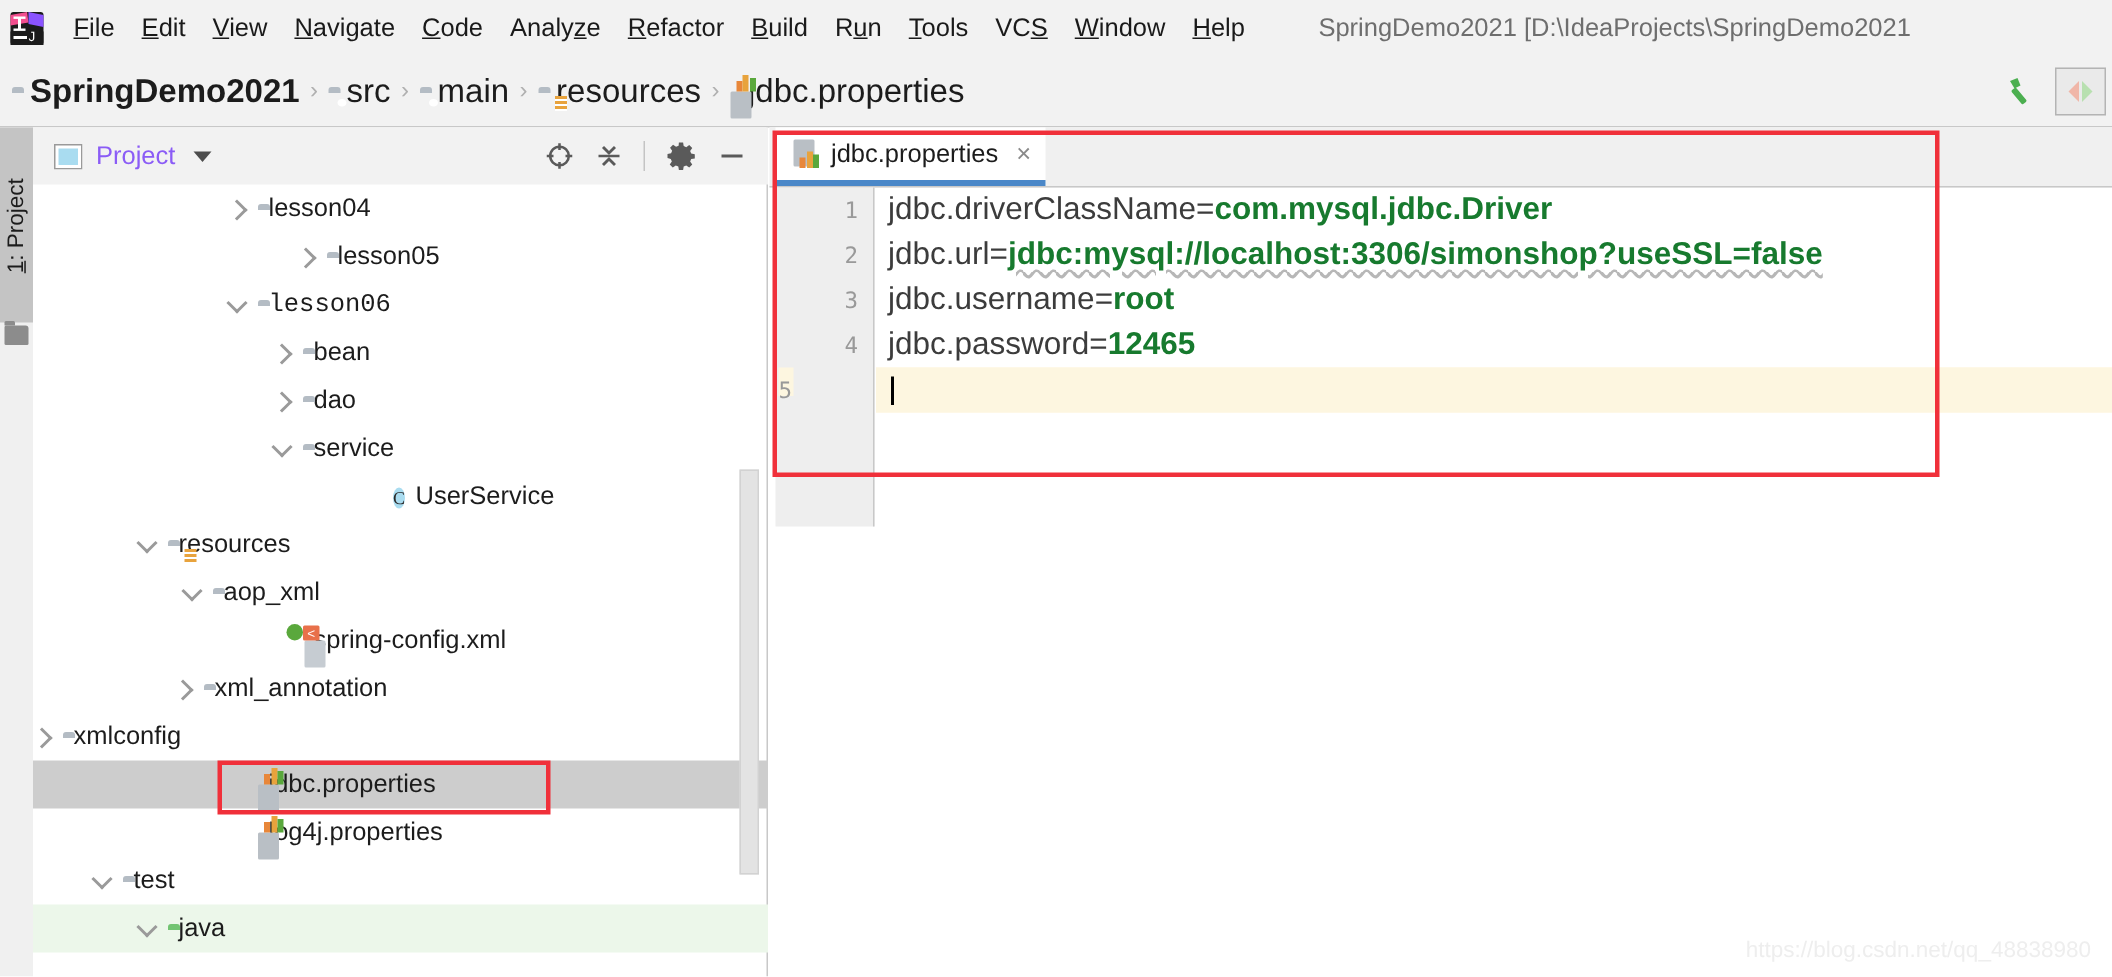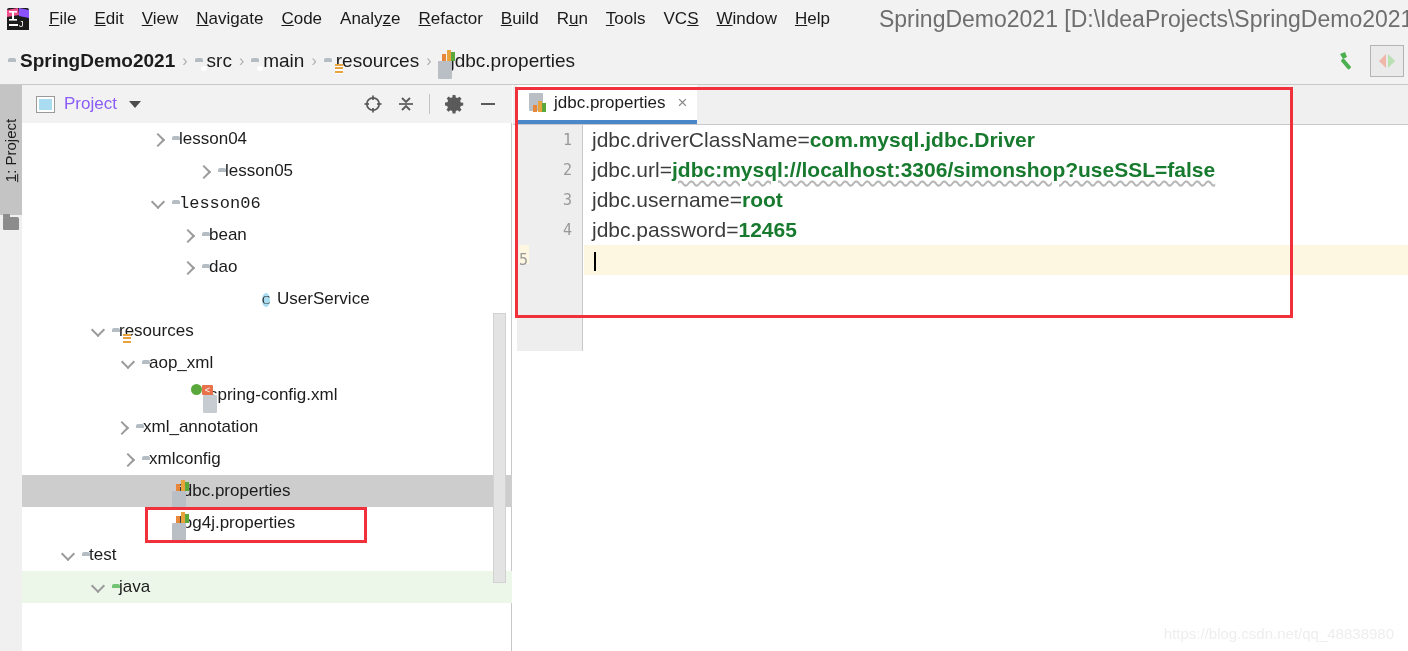--- a/index.html
+++ b/index.html
@@ -20,32 +20,32 @@
   .ij-logo {
     width: 24px; height: 24px; margin-left: 6px; margin-right: 10px;
     flex: 0 0 auto; position: relative;
   }
   .menu-item {
     font-size: 17px; color: #1a1a1a; padding: 2px 9px; white-space: nowrap;
     cursor: default;
   }
   .menu-item .mn { text-decoration: underline; }
   .win-title {
-    margin-left: 40px; font-size: 23px; color: #6e6e6e; white-space: nowrap;
+    margin-left: 40px; font-size: 17px; color: #6e6e6e; white-space: nowrap;
     overflow: hidden;
   }
 
   
   .navbar {
     position: absolute; left: 0; top: 38px; width: 1408px; height: 47px;
     background: #f2f2f2; display: flex; align-items: center;
     border-bottom: 1px solid #c8c8c8;
   }
   .crumb { display: flex; align-items: center; white-space: nowrap; }
-  .crumb-label { font-size: 19px; color: #1c1c1c; margin-left: 5px; }
+  .crumb-label { font-size: 22px; color: #1c1c1c; margin-left: 5px; }
   .crumb-label.bold { font-weight: bold; }
   .crumb-sep { color: #b0b0b0; font-size: 16px; margin: 0 7px; }
   .navbar-right {
     margin-left: auto; display: flex; align-items: center; gap: 6px;
     padding-right: 4px;
   }
   .nav-btn {
     width: 34px; height: 32px; display: flex; align-items: center;
     justify-content: center;
   }
@@ -401,20 +401,25 @@
         <div class="tree-row" style="padding-left: 160px;">
           <span class="arrow right"></span>
           <span class="node-icon"><span class="ic-folder"></span></span>
           <span class="node-label">bean</span>
         </div>
         <div class="tree-row" style="padding-left: 160px;">
           <span class="arrow right"></span>
           <span class="node-icon"><span class="ic-folder"></span></span>
           <span class="node-label">dao</span>
         </div>
+        <div class="tree-row" style="padding-left: 160px;">
+          <span class="arrow down"></span>
+          <span class="node-icon"><span class="ic-folder"></span></span>
+          <span class="node-label">service</span>
+        </div>
         <div class="tree-row" style="padding-left: 220px;">
           <span class="arrow none"></span>
           <span class="node-icon"><span class="ic-class">C</span></span>
           <span class="node-label">UserService</span>
         </div>
         <div class="tree-row" style="padding-left: 70px;">
           <span class="arrow down"></span>
           <span class="node-icon"><span class="ic-folder plain res"></span></span>
           <span class="node-label">resources</span>
         </div>
@@ -426,21 +431,21 @@
         <div class="tree-row" style="padding-left: 160px;">
           <span class="arrow none"></span>
           <span class="node-icon"><span class="ic-xml"><span class="pg"></span><span class="tag">&lt;</span><span class="leaf"></span></span></span>
           <span class="node-label">spring-config.xml</span>
         </div>
         <div class="tree-row" style="padding-left: 84px; margin-left: 10px;">
           <span class="arrow right"></span>
           <span class="node-icon"><span class="ic-folder"></span></span>
           <span class="node-label">xml_annotation</span>
         </div>
-        <div class="tree-row" style="padding-left: 100px;">
+        <div class="tree-row" style="">
           <span class="arrow right"></span>
           <span class="node-icon"><span class="ic-folder"></span></span>
           <span class="node-label">xmlconfig</span>
         </div>
         <div class="tree-row selected" style="padding-left: 130px;">
           <span class="arrow none"></span>
           <span class="node-icon"><span class="ic-props"><span class="pg"></span><span class="b1"></span><span class="b2"></span><span class="b3"></span></span></span>
           <span class="node-label">jdbc.properties</span>
         </div>
         <div class="tree-row" style="padding-left: 130px;">

